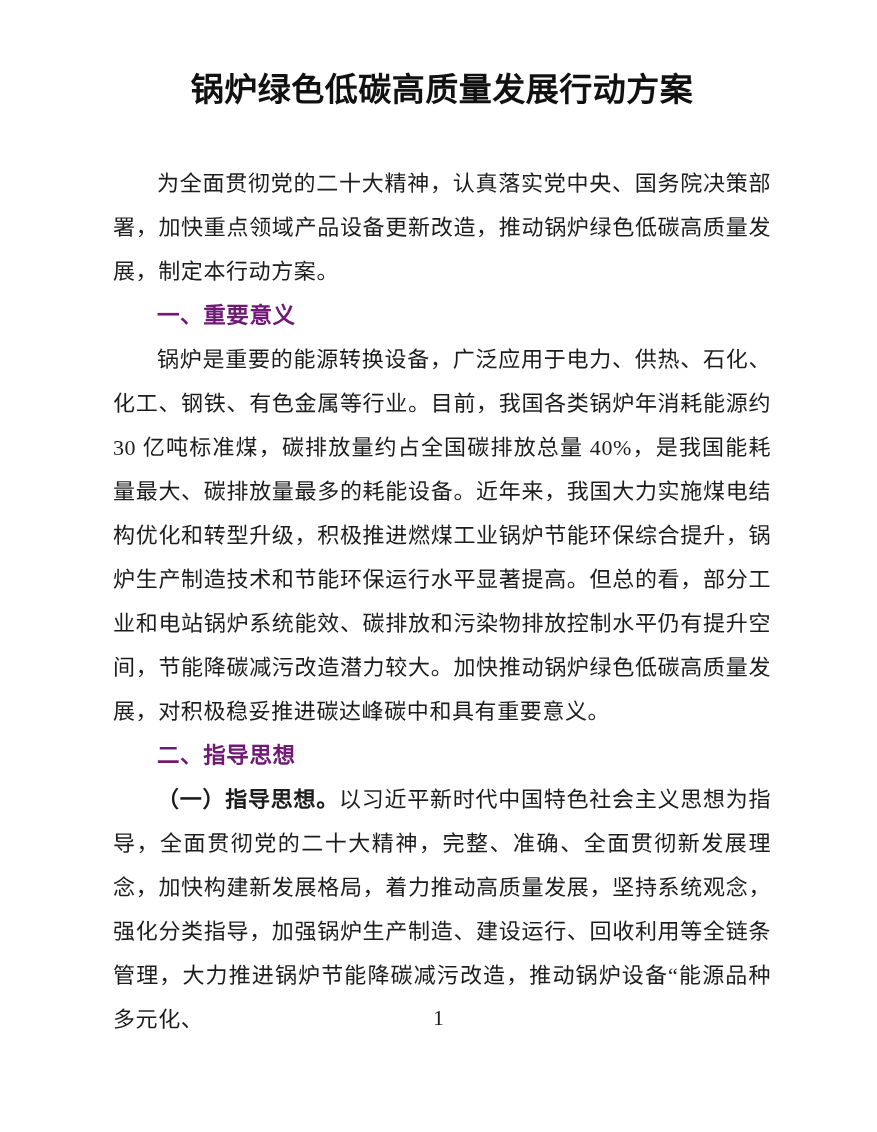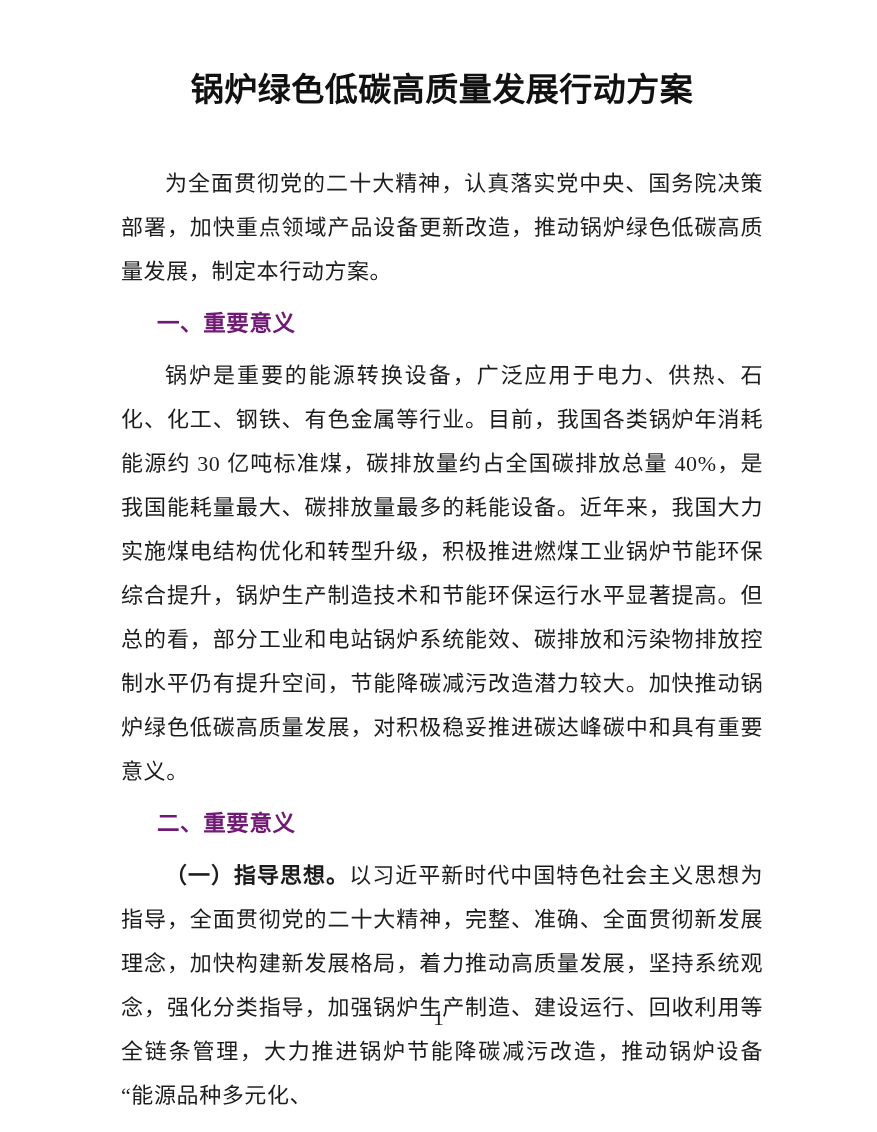--- a/index.html
+++ b/index.html
@@ -25,21 +25,21 @@
     margin: 68px 0 50px 0;
     text-align: center;
     font-family: "Liberation Serif", "DejaVu Serif", serif;
     font-weight: bold;
     font-size: 33px;
     line-height: 44px;
     letter-spacing: 0.5px;
     color: #111111;
   }
   .para {
-    margin: 8px;
+    margin: 0;
     font-family: "Liberation Serif", "DejaVu Serif", serif;
     font-size: 22px;
     line-height: 44px;
     letter-spacing: 0.6px;
     text-align: justify;
     text-justify: inter-ideograph;
     text-indent: 44px;
     color: #1c1c1c;
   }
   .heading {
@@ -74,20 +74,20 @@
   <div class="content">
 
     <h1 class="doc-title">锅炉绿色低碳高质量发展行动方案</h1>
 
     <p class="para">为全面贯彻党的二十大精神，认真落实党中央、国务院决策部署，加快重点领域产品设备更新改造，推动锅炉绿色低碳高质量发展，制定本行动方案。</p>
 
     <h2 class="heading">一、重要意义</h2>
 
     <p class="para">锅炉是重要的能源转换设备，广泛应用于电力、供热、石化、化工、钢铁、有色金属等行业。目前，我国各类锅炉年消耗能源约 30 亿吨标准煤，碳排放量约占全国碳排放总量 40%，是我国能耗量最大、碳排放量最多的耗能设备。近年来，我国大力实施煤电结构优化和转型升级，积极推进燃煤工业锅炉节能环保综合提升，锅炉生产制造技术和节能环保运行水平显著提高。但总的看，部分工业和电站锅炉系统能效、碳排放和污染物排放控制水平仍有提升空间，节能降碳减污改造潜力较大。加快推动锅炉绿色低碳高质量发展，对积极稳妥推进碳达峰碳中和具有重要意义。</p>
 
-    <h2 class="heading">二、重要意义</h2>
+    <h2 class="heading">二、指导思想</h2>
 
     <p class="para"><span class="lead">（一）指导思想。</span><span>以习近平新时代中国特色社会主义思想为指导，全面贯彻党的二十大精神，完整、准确、全面贯彻新发展理念，加快构建新发展格局，着力推动高质量发展，坚持系统观念，强化分类指导，加强锅炉生产制造、建设运行、回收利用等全链条管理，大力推进锅炉节能降碳减污改造，推动锅炉设备“能源品种多元化、</span></p>
 
   </div>
 
   <div class="page-footer">1</div>
 </div>
 
 </body></html>

